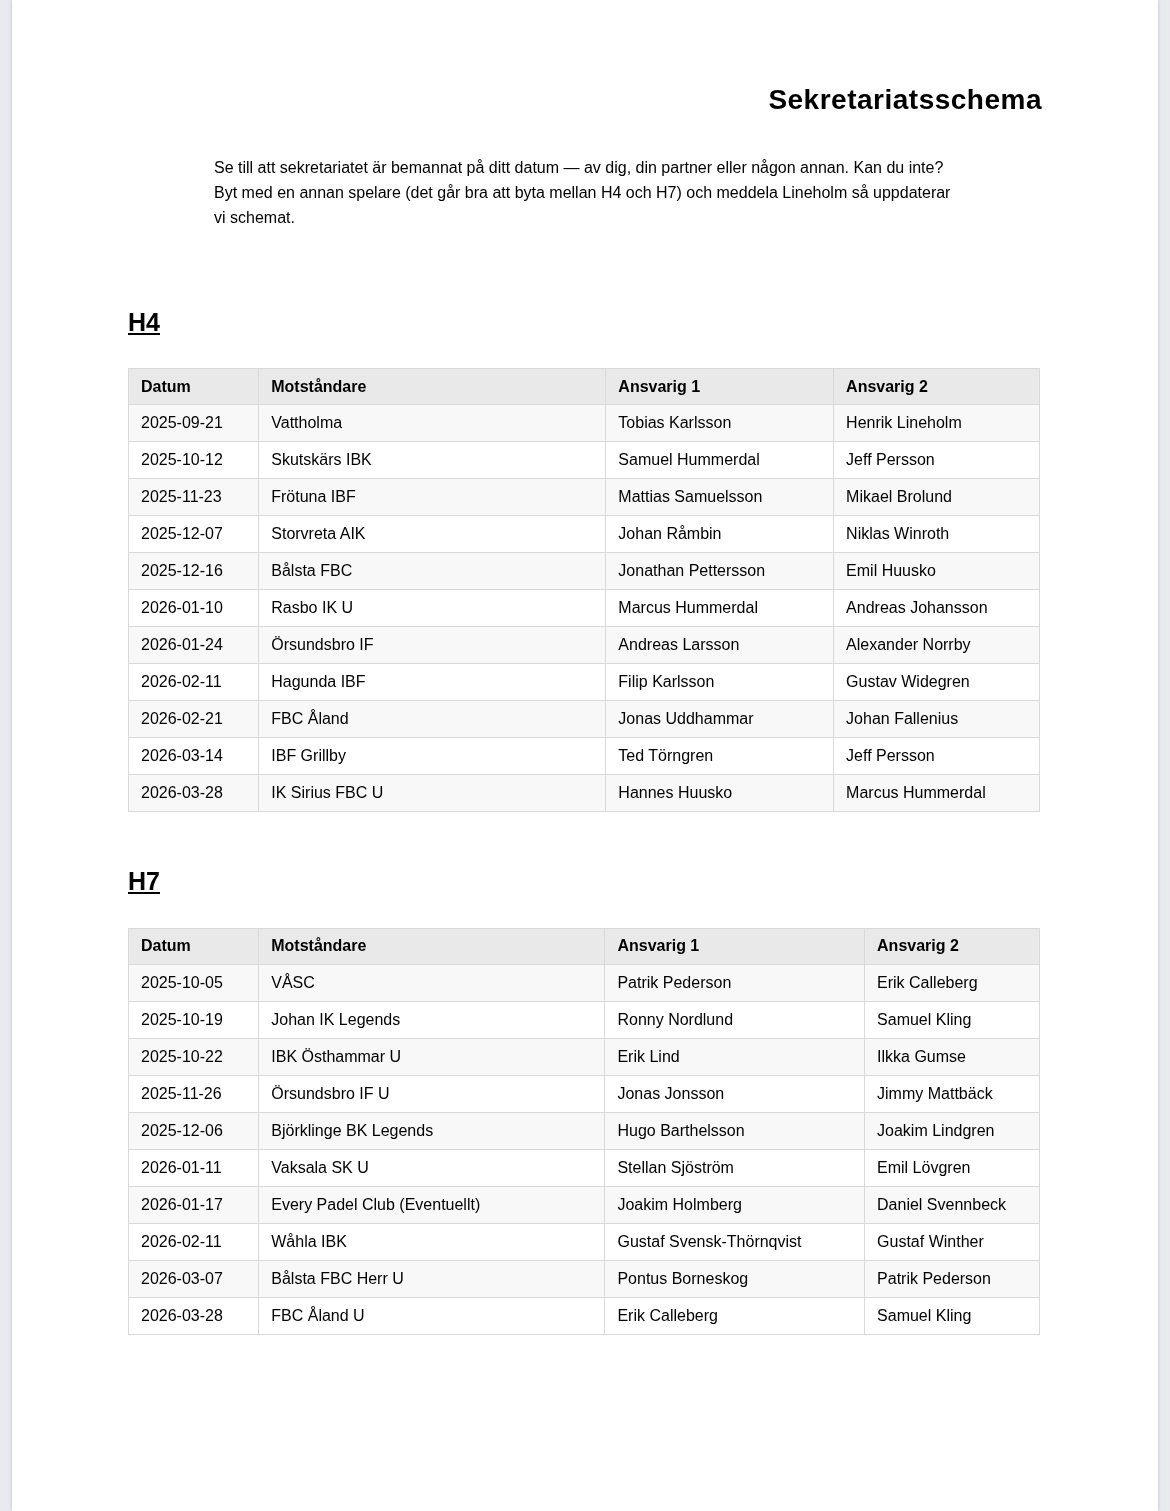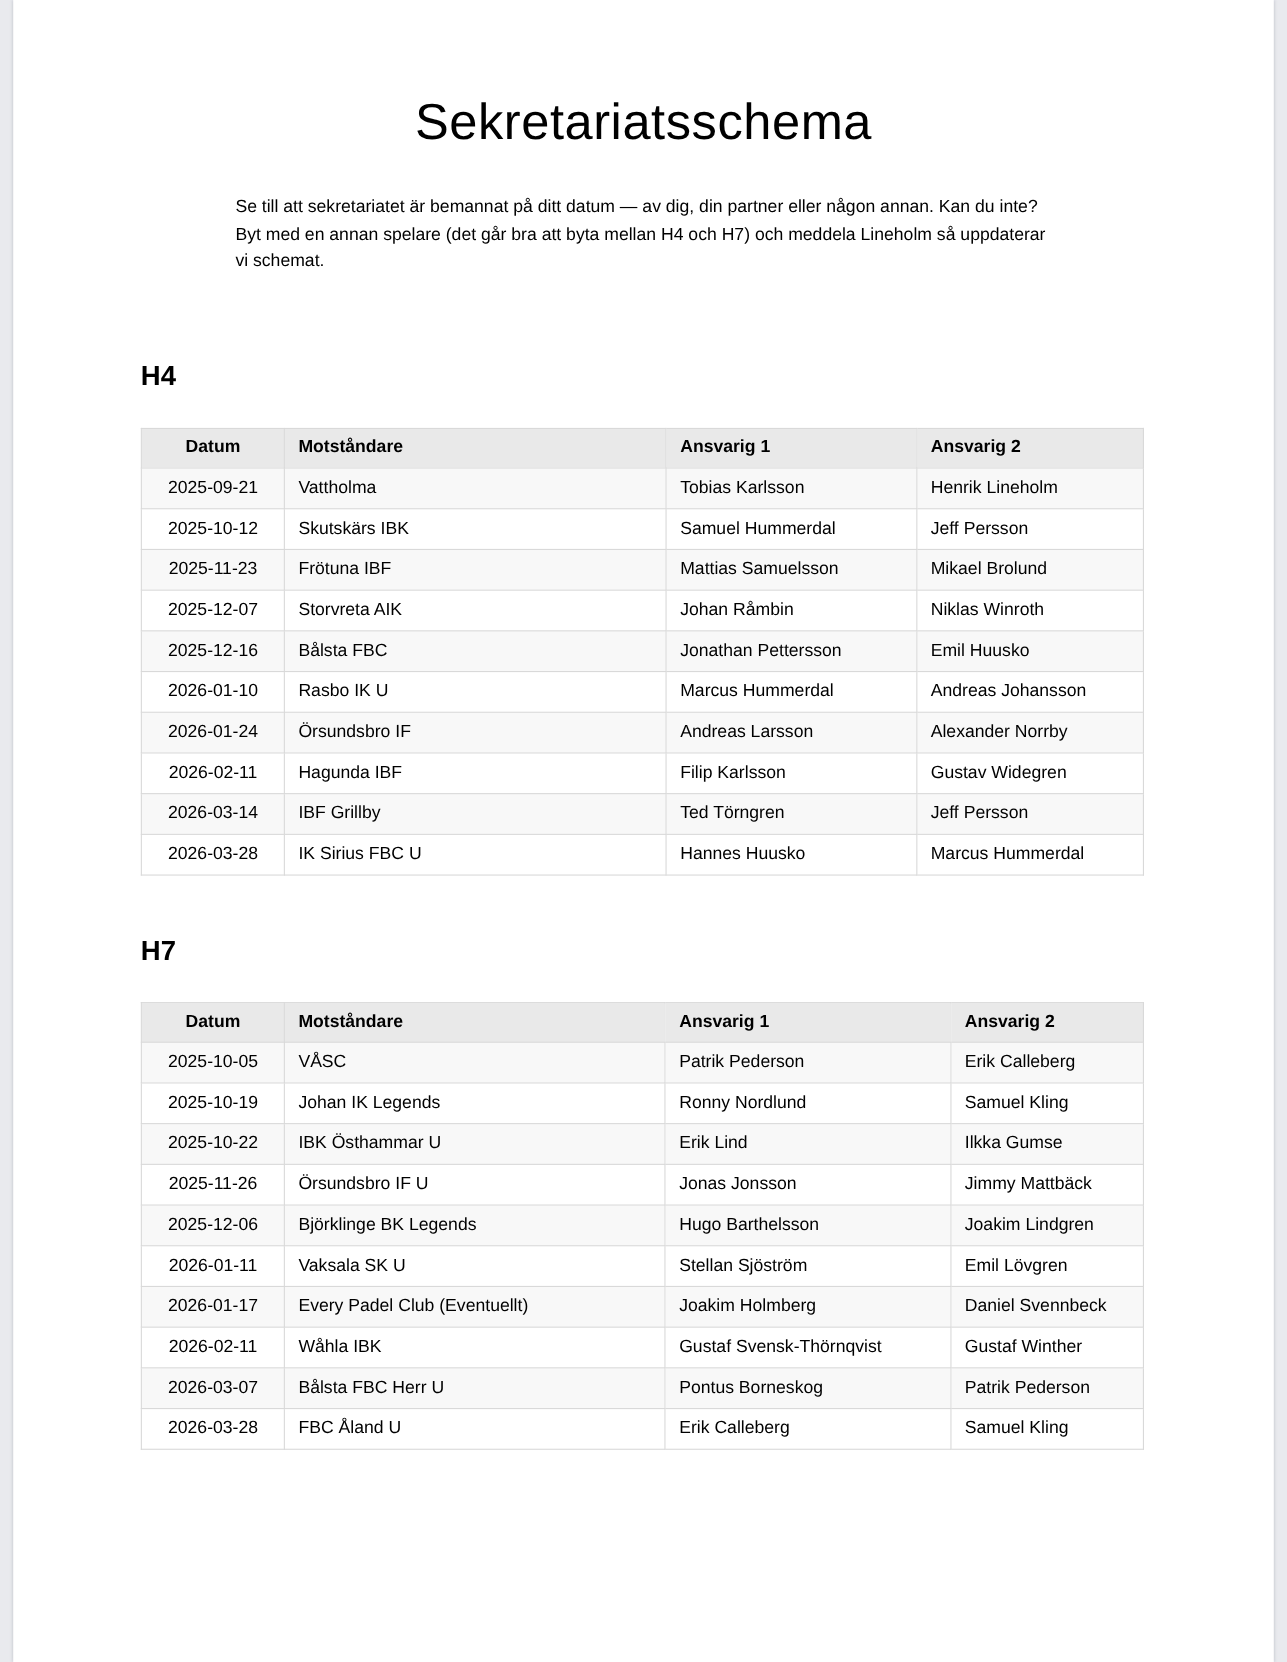--- a/index.html
+++ b/index.html
@@ -16,36 +16,37 @@
     width: 1146px;
     min-height: 1511px;
     margin: 0 12px;
     background: #ffffff;
     box-shadow: 0 0 3px rgba(60,64,90,0.25);
   }
   .doc {
     padding: 84px 116px 140px 116px;
   }
   .doc-title {
-    font-size: 46px;
-    font-weight: 400;
-    text-align: center;
+    font-size: 28px;
+    font-weight: 700;
+    text-align: right;
     letter-spacing: 0.5px;
     line-height: 1.15;
   }
   .doc-intro {
     width: 742px;
     margin: 40px auto 0 auto;
     font-size: 16px;
     line-height: 1.55;
   }
   .section-heading {
     font-size: 25px;
     font-weight: 700;
     line-height: 1.1;
+    text-decoration: underline;
   }
   .section-h4 { margin-top: 78px; }
   .section-h7 { margin-top: 56px; }
   table.tbl {
     margin-top: 32px;
     width: 912px;
     border-collapse: collapse;
     table-layout: fixed;
     font-size: 16px;
   }
@@ -56,21 +57,21 @@
     vertical-align: middle;
     text-align: left;
     overflow: hidden;
     white-space: nowrap;
   }
   table.tbl th {
     background: #e9e9e9;
     font-weight: 700;
     height: 36px;
   }
-  table.tbl th:first-child, table.tbl td:first-child { text-align: center; }
+  table.tbl th:first-child, table.tbl td:first-child { }
   table.tbl tbody tr:nth-child(odd)  { background: #f8f8f8; }
   table.tbl tbody tr:nth-child(even) { background: #ffffff; }
   
   .tbl-0 col:nth-child(1) { width: 14.3%; }
   .tbl-0 col:nth-child(2) { width: 38.1%; }
   .tbl-0 col:nth-child(3) { width: 25.0%; }
   .tbl-0 col:nth-child(4) { width: 22.6%; }
   .tbl-1 col:nth-child(1) { width: 14.3%; }
   .tbl-1 col:nth-child(2) { width: 38.0%; }
   .tbl-1 col:nth-child(3) { width: 28.5%; }
@@ -146,20 +147,26 @@
               <td>Andreas Larsson</td>
               <td>Alexander Norrby</td>
             </tr>
             <tr>
               <td>2026-02-11</td>
               <td>Hagunda IBF</td>
               <td>Filip Karlsson</td>
               <td>Gustav Widegren</td>
             </tr>
             <tr>
+              <td>2026-02-21</td>
+              <td>FBC Åland</td>
+              <td>Jonas Uddhammar</td>
+              <td>Johan Fallenius</td>
+            </tr>
+            <tr>
               <td>2026-03-14</td>
               <td>IBF Grillby</td>
               <td>Ted Törngren</td>
               <td>Jeff Persson</td>
             </tr>
             <tr>
               <td>2026-03-28</td>
               <td>IK Sirius FBC U</td>
               <td>Hannes Huusko</td>
               <td>Marcus Hummerdal</td>

